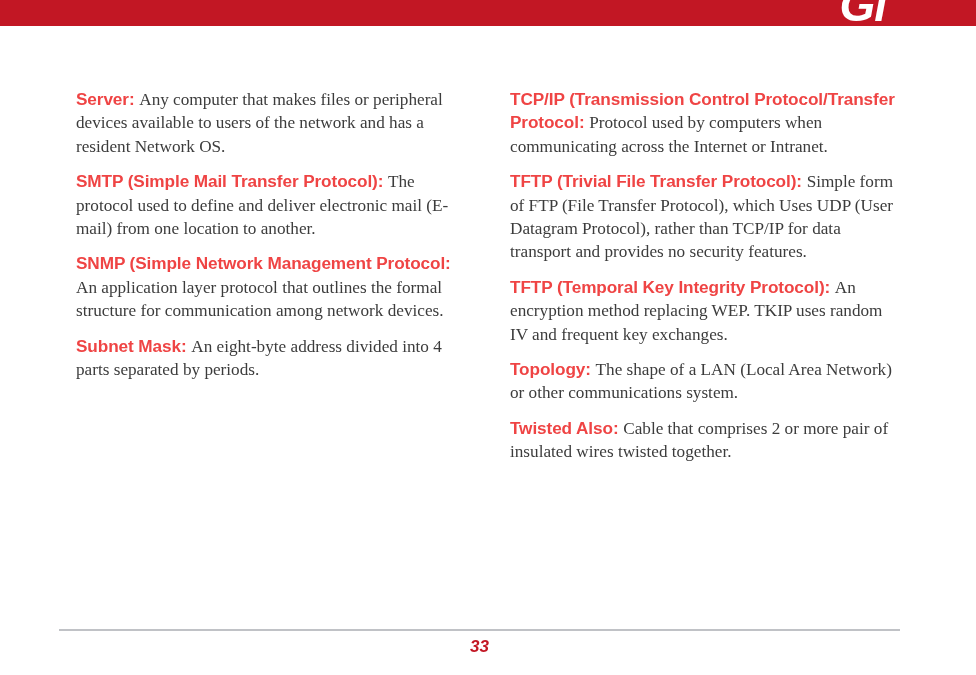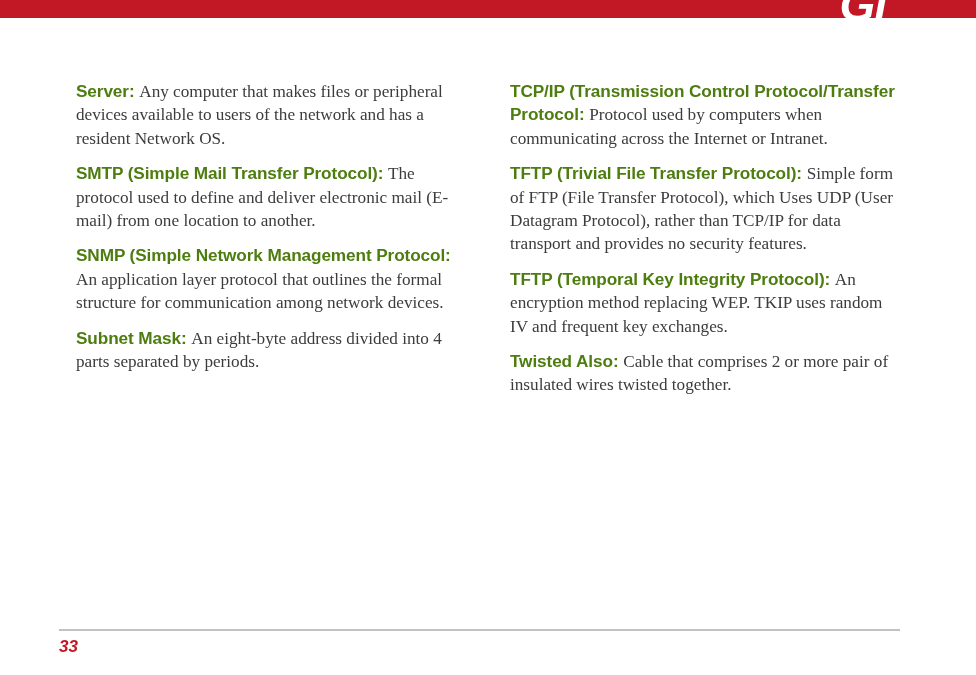--- a/index.html
+++ b/index.html
@@ -6,21 +6,21 @@
     margin: 0;
     padding: 0;
     width: 976px;
     height: 675px;
     background: #fff;
     font-family: Georgia, "Times New Roman", serif;
     color: #3c3c3c;
     overflow: hidden;
   }
   .top-band {
-    height: 18px;
+    height: 26px;
     background: #c21724;
     position: relative;
   }
   .top-band .corner-text {
     position: absolute;
     right: 90px;
     top: -22px;
     color: #fff;
     font-family: "Trebuchet MS", Arial, sans-serif;
     font-style: italic;
@@ -38,29 +38,30 @@
     min-width: 0;
   }
   .entry {
     margin: 0 0 12px 0;
     font-size: 17.2px;
     line-height: 1.36;
   }
   .term {
     font-family: "Helvetica Neue", Arial, sans-serif;
     font-weight: bold;
-    color: #4d7c0f;
+    color: #ef4444;
     letter-spacing: -0.1px;
     margin-top: 36px;
   }
   .footer {
     position: absolute;
     bottom: 18px;
     left: 59px;
     right: 76px;
+    text-align: center;
   }
   .footer-rule {
     border: none;
     border-top: 2px solid #c0c2c6;
     margin: 0 0 6px 0;
   }
   .page-num {
     font-family: "Helvetica Neue", Arial, sans-serif;
     font-weight: bold;
     font-style: italic;
@@ -103,20 +104,24 @@
     </p>
     <p class="entry">
       <span class="term">TFTP (Trivial File Transfer Protocol):  </span>
       <span>Simple form of FTP (File Transfer Protocol), which Uses UDP (User Datagram Protocol), rather than TCP/IP for data transport and provides no security features.</span>
     </p>
     <p class="entry">
       <span class="term">TFTP (Temporal Key Integrity Protocol):  </span>
       <span>An encryption method replacing WEP. TKIP uses random IV and frequent key exchanges.</span>
     </p>
     <p class="entry">
+      <span class="term">Topology:  </span>
+      <span>The shape of a LAN (Local Area Network) or other communications system.</span>
+    </p>
+    <p class="entry">
       <span class="term">Twisted Also:  </span>
       <span>Cable that comprises 2 or more pair of insulated wires twisted together.</span>
     </p>
   </div>
 
 </div>
 
 <div class="footer">
   <hr class="footer-rule">
   <span class="page-num">33</span>

